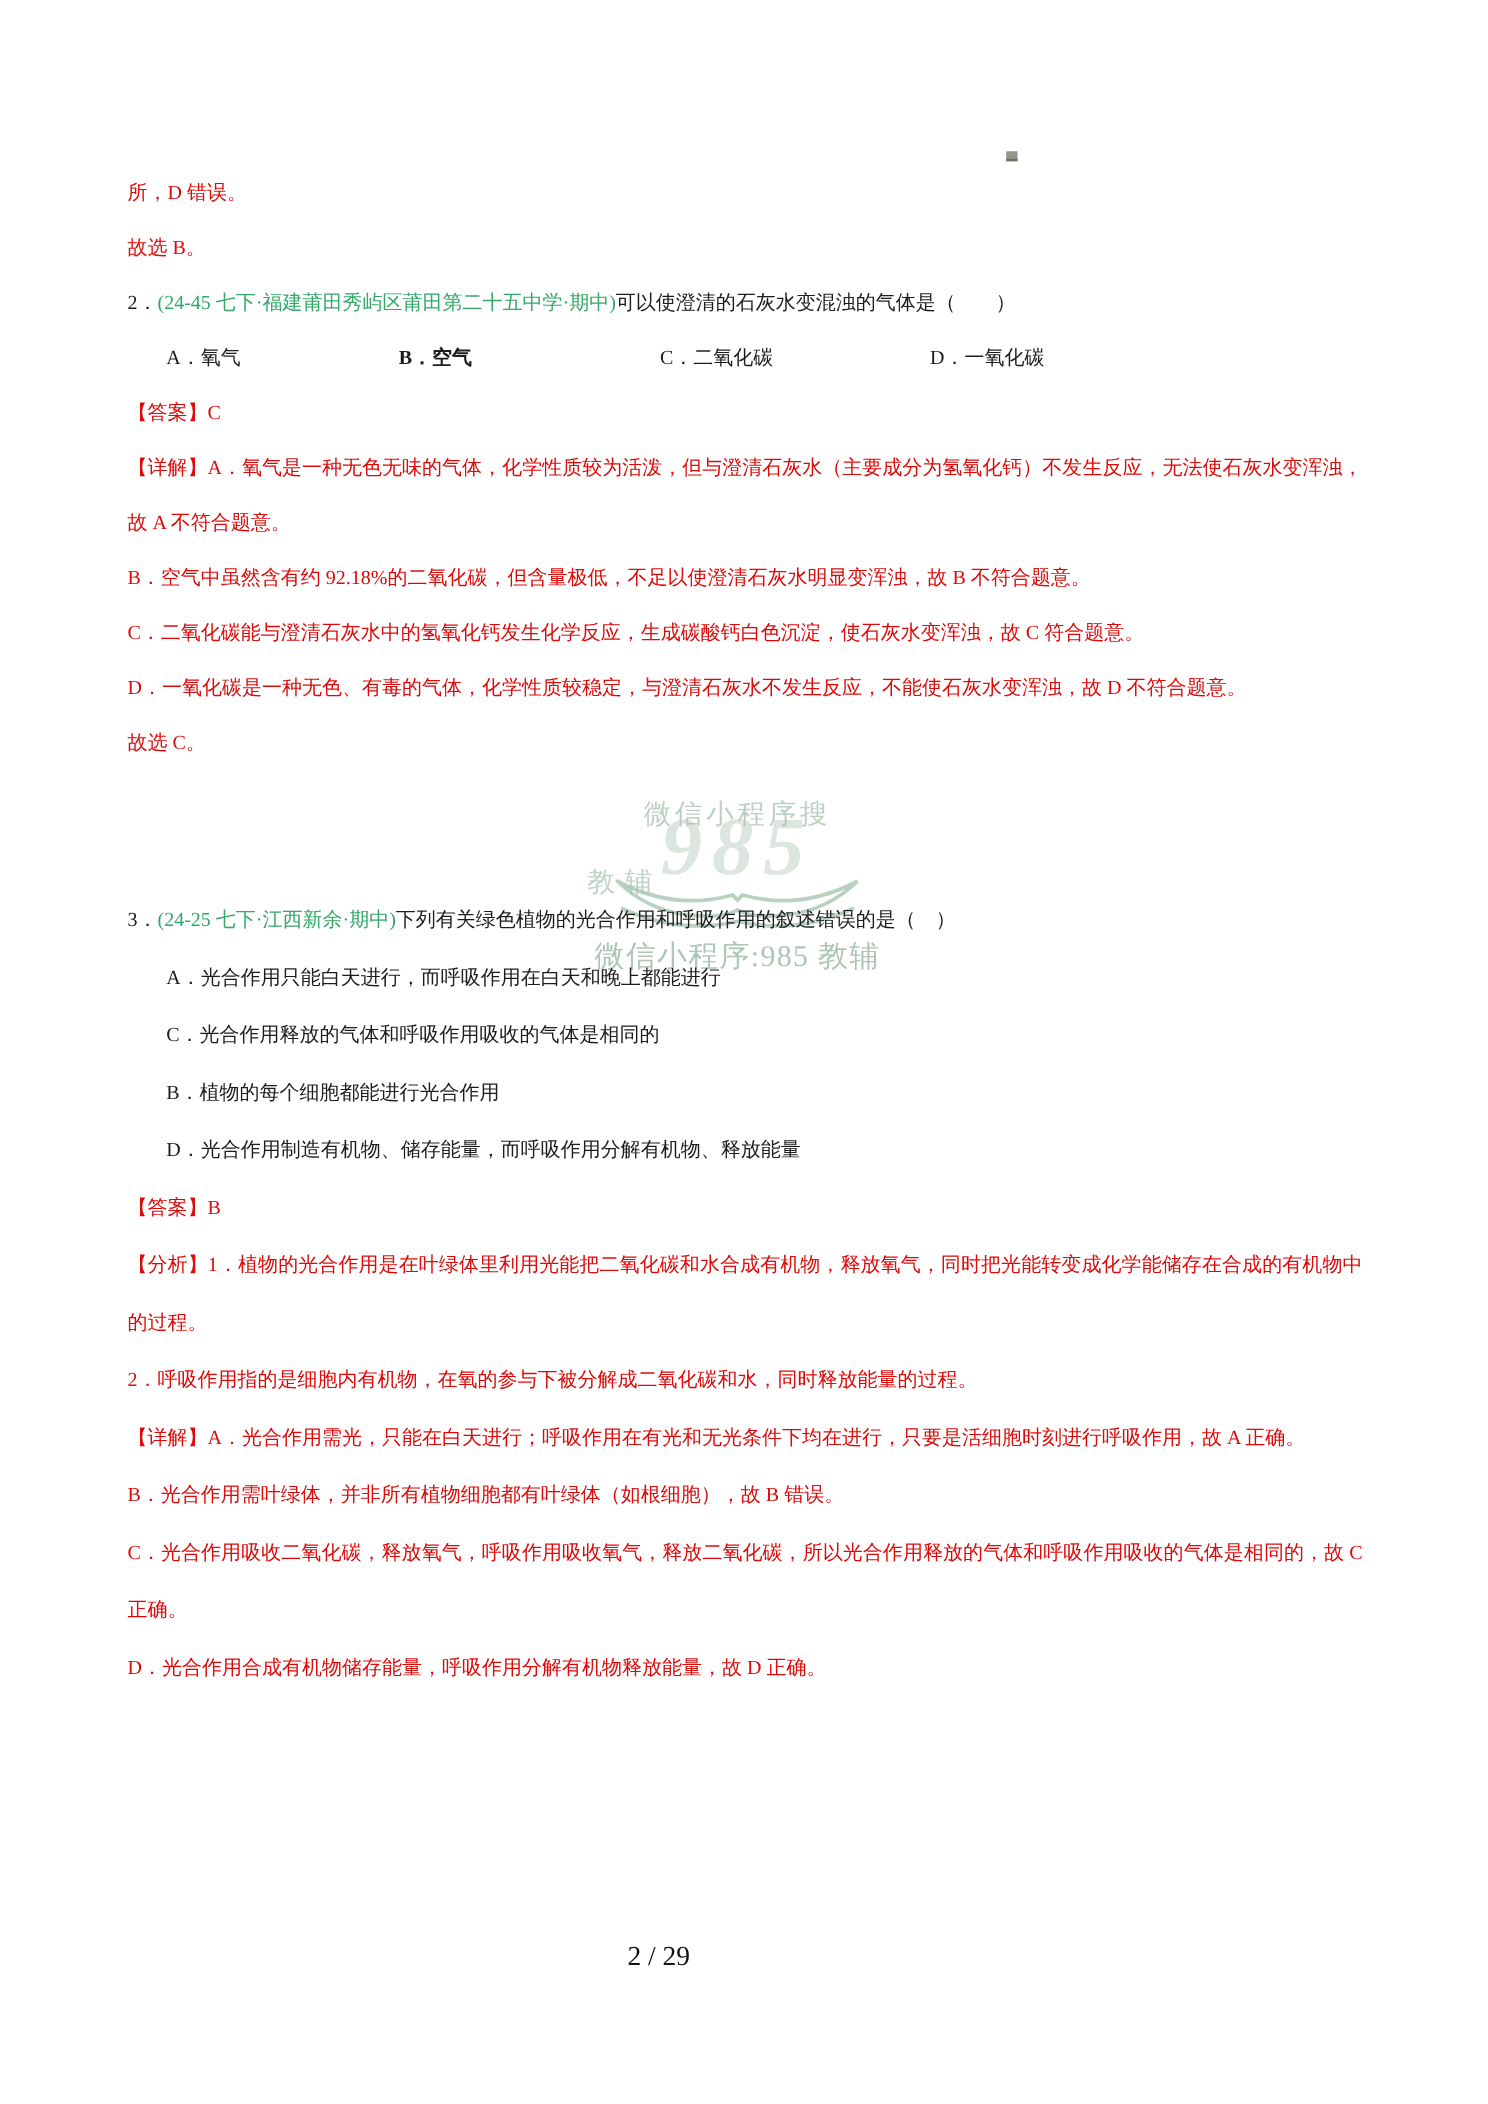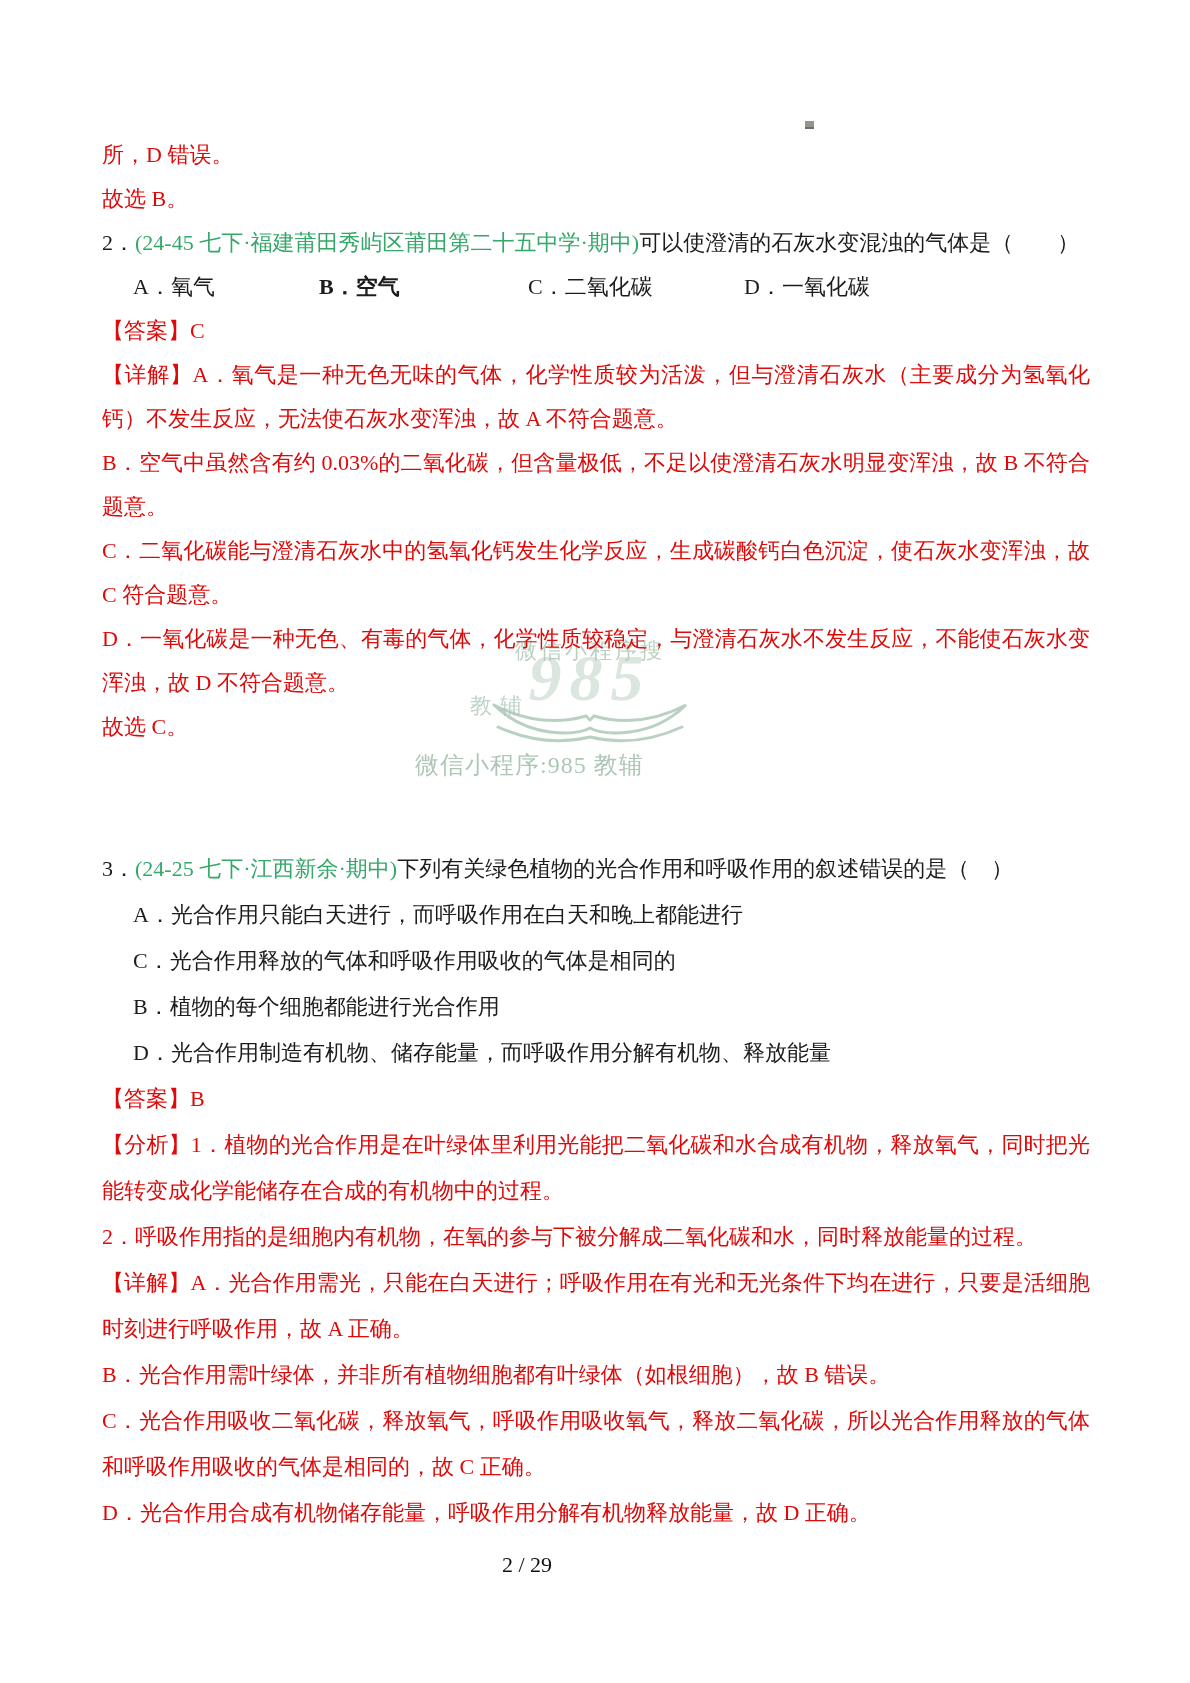--- a/index.html
+++ b/index.html
@@ -12,21 +12,21 @@
     overflow: hidden;
     font-family: "Liberation Serif", "DejaVu Serif", serif;
     color: #1c1c1c;
   }
   .content {
     position: absolute;
     left: 102px;
     top: 133px;
     width: 988px;
     z-index: 2;
-    font-size: 22px;
+    font-size: 16px;
   }
   p { margin: 0; }
   .sec-a p { line-height: 44px; }
   .sec-b p { line-height: 46px; }
   .sec-b { margin-top: 97px; }
   .just { text-align: justify; text-justify: inter-ideograph; }
   .nowrap { white-space: nowrap; }
   .red { color: #dd0a0a; }
   .green { color: #33a869; }
   .opt-row { padding-left: 31px; white-space: nowrap; line-height: 44px; }
@@ -69,21 +69,21 @@
     color: rgba(173,200,181,0.45);
   }
   .wm-mid {
     top: 691px; left: 470px; width: 240px;
     text-align: left; font-size: 22px; letter-spacing: 8px;
     color: rgba(158,188,167,0.65);
   }
   .wm-book { top: 701px; left: 487px; width: 206px; height: 48px; }
   .wm-bottom {
     top: 749px; left: 415px; width: 350px;
-    font-size: 24px; letter-spacing: 1px;
+    text-align: center; font-size: 24px; letter-spacing: 1px;
     color: rgba(152,184,162,0.8);
   }
 </style>
 </head>
 <body>
 
 <div class="page">
 
   <div class="stray-mark"></div>
 
@@ -103,21 +103,21 @@
       <p class="red">故选 B。</p>
 
       <p class="nowrap"><span>2．</span><span class="green">(24-45 七下·福建莆田秀屿区莆田第二十五中学·期中)</span><span>可以使澄清的石灰水变混浊的气体是（　　）</span></p>
 
       <p class="opt-row"><span class="opt-a">A．氧气</span><span class="opt-b">B．空气</span><span class="opt-c">C．二氧化碳</span><span class="opt-d">D．一氧化碳</span></p>
 
       <p class="red"><span>【答案】</span><span>C</span></p>
 
 
       <p class="red just"><span>【详解】</span><span>A．氧气是一种无色无味的气体，化学性质较为活泼，但与澄清石灰水（主要成分为氢氧化钙）不发生反应，无法使石灰水变浑浊，故 A 不符合题意。</span></p>
-      <p class="red just">B．空气中虽然含有约 0.03%的二氧化碳，但含量极低，不足以使澄清石灰水明显变浑浊，故 B 不符合题意。</p>
+      <p class="red just">B．空气中虽然含有约 92.18%的二氧化碳，但含量极低，不足以使澄清石灰水明显变浑浊，故 B 不符合题意。</p>
       <p class="red just">C．二氧化碳能与澄清石灰水中的氢氧化钙发生化学反应，生成碳酸钙白色沉淀，使石灰水变浑浊，故 C 符合题意。</p>
       <p class="red just">D．一氧化碳是一种无色、有毒的气体，化学性质较稳定，与澄清石灰水不发生反应，不能使石灰水变浑浊，故 D 不符合题意。</p>
       <p class="red">故选 C。</p>
     </div>
 
     <div class="sec-b">
       <p class="nowrap"><span>3．</span><span class="green">(24-25 七下·江西新余·期中)</span><span>下列有关绿色植物的光合作用和呼吸作用的叙述错误的是（　）</span></p>
 
       <p class="opt-line">A．光合作用只能白天进行，而呼吸作用在白天和晚上都能进行</p>
       <p class="opt-line">C．光合作用释放的气体和呼吸作用吸收的气体是相同的</p>

